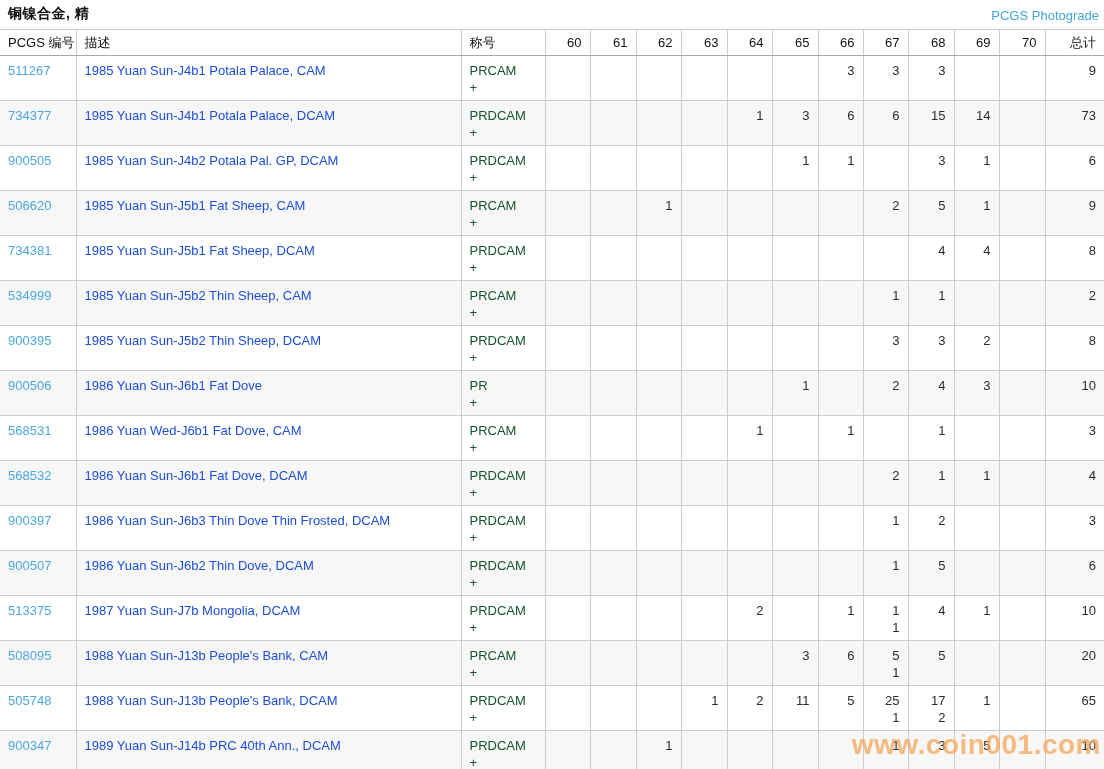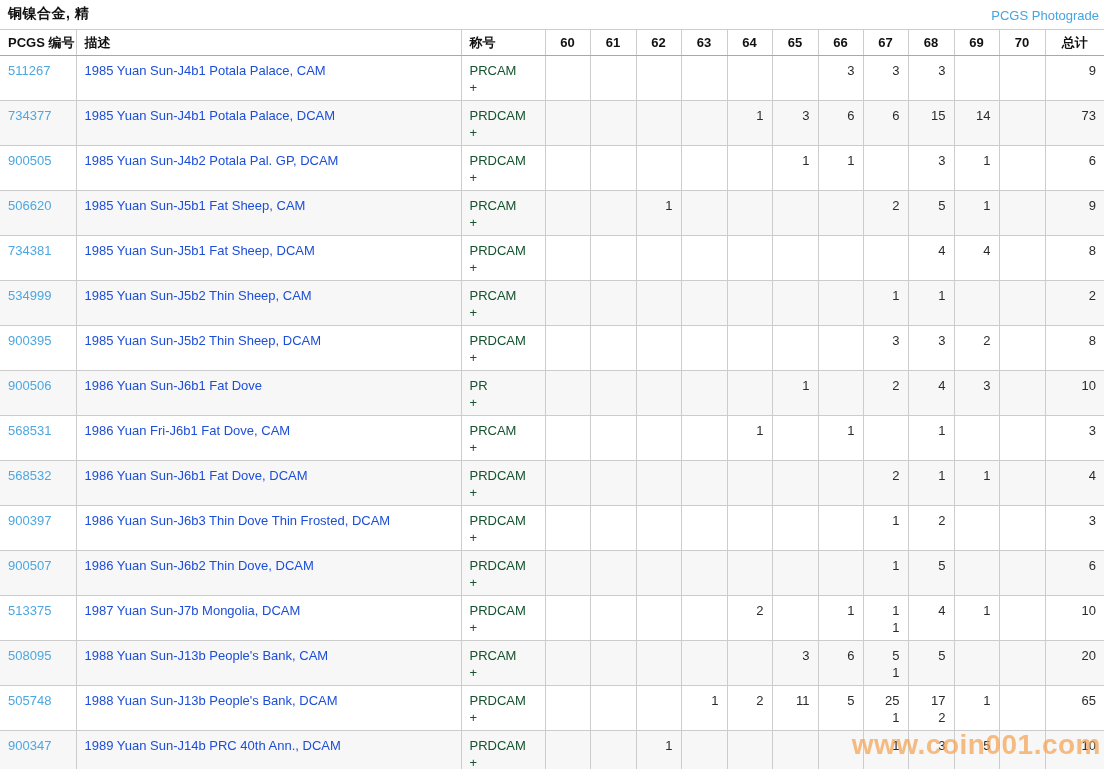--- a/index.html
+++ b/index.html
@@ -40,28 +40,28 @@
   }
   .pop-table th, .pop-table td {
     border: 1px solid #cccccc;
     overflow: hidden;
   }
   .pop-table th:first-child, .pop-table td:first-child { border-left: none; }
   .pop-table th:last-child,  .pop-table td:last-child  { border-right: none; }
   .pop-table thead th {
     height: 26px;
     padding: 2px 8px;
-    font-weight: bold;
+    font-weight: normal;
     color: #111;
     background: #ffffff;
     border-bottom: 1px solid #a8a8a8;
     white-space: nowrap;
   }
   .pop-table th.l { text-align: left; }
-  .pop-table th.r { text-align: center; }
+  .pop-table th.r { text-align: right; }
   .pop-table tbody td {
     height: 45px;
     vertical-align: top;
     padding: 6px 8px 0 8px;
     line-height: 17px;
     background: #ffffff;
   }
   .pop-table tbody tr:nth-child(even) td { background: #f7f7f7; }
   .pop-table td.c-num { text-align: right; color: #2b2b2b; }
   .pop-table td.c-desc { color: #1d4ed8; white-space: nowrap; }
@@ -341,21 +341,21 @@
           <div>4</div>
         </td>
         <td class="c-num">
           <div>3</div>
         </td>
         <td class="c-num"></td>
         <td class="c-num c-total">10</td>
       </tr>
       <tr>
         <td class="c-no"><a class="pcgs-link">568531</a></td>
-        <td class="c-desc">1986 Yuan Fri-J6b1 Fat Dove, CAM</td>
+        <td class="c-desc">1986 Yuan Wed-J6b1 Fat Dove, CAM</td>
         <td class="c-desig">
           <div>PRCAM</div>
           <div>+</div>
         </td>
         <td class="c-num"></td>
         <td class="c-num"></td>
         <td class="c-num"></td>
         <td class="c-num"></td>
         <td class="c-num">
           <div>1</div>

